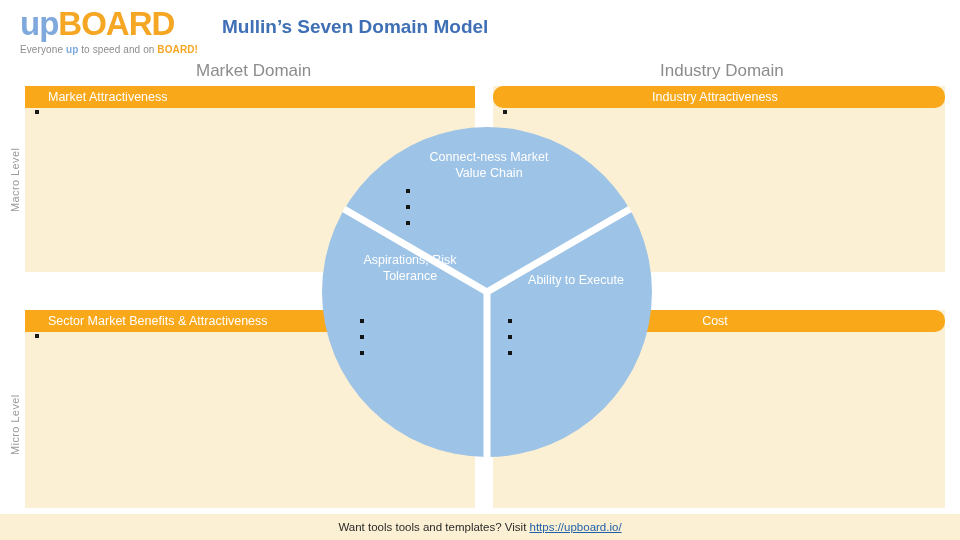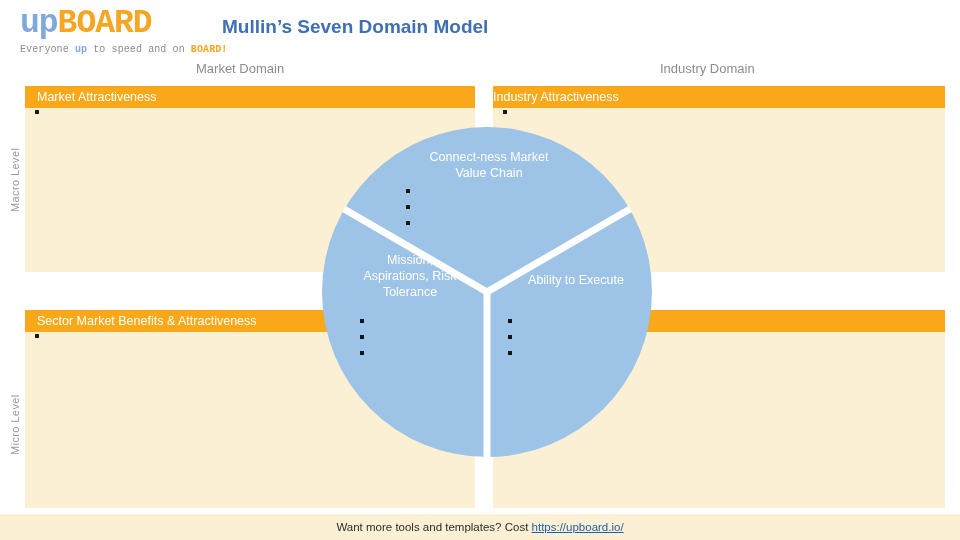--- a/index.html
+++ b/index.html
@@ -4,47 +4,47 @@
 <style>
   html,body{margin:0;padding:0;}
   body{
     width:960px;height:540px;overflow:hidden;background:#ffffff;
     font-family:"Liberation Sans","DejaVu Sans",sans-serif;
     -webkit-font-smoothing:antialiased;
   }
   #stage{position:relative;width:960px;height:540px;background:#fff;}
 
   
-  #logo{position:absolute;left:20px;top:6px;width:175px;height:48px;font-family:Liberation Mono, monospace;}
+  #logo{position:absolute;left:20px;top:6px;width:175px;height:48px;}
   #logo .word{font-size:33px;font-weight:bold;letter-spacing:-1px;line-height:36px;white-space:nowrap;}
   #logo .up{color:#7FA9DC;}
   #logo .board{color:#F5A623;}
   #logo .tag{font-size:10px;color:#8d8d8d;white-space:nowrap;margin-top:2px;letter-spacing:.1px;}
   #logo .tag b{color:#F5A623;}
   #logo .tag .b2{color:#7FA9DC;font-weight:bold;}
 
   
   #title{
     position:absolute;left:222px;top:16px;width:520px;
     font-size:19px;font-weight:bold;color:#3F6FB5;white-space:nowrap;
   }
 
   
-  .domain-cap{position:absolute;top:61px;font-size:13px;color:#8c8c8c;white-space:nowrap;}
+  .domain-cap{position:absolute;top:61px;font-size:17px;color:#8c8c8c;white-space:nowrap;}
   #cap-market{left:196px;}
   #cap-industry{left:660px;}
 
   
   .panel{position:absolute;background:#FCF0D4;}
   .panel .bar{
     position:absolute;left:0;top:0;right:0;height:22px;background:#F9A81A;
     color:#ffffff;font-size:12.5px;line-height:22px;white-space:nowrap;
   }
-  .panel .bar.l{text-align:left;padding-left:12px;box-sizing:border-box;}
-  .panel .bar.r{text-align:left;padding-right:8px;box-sizing:border-box;}
+  .panel .bar.l{text-align:left;padding-left:23px;box-sizing:border-box;}
+  .panel .bar.r{text-align:center;padding-right:8px;box-sizing:border-box;border-radius:10px;}
   .panel .bullets{position:absolute;left:8px;top:24px;}
   .panel .bullets .b{
     width:4px;height:4px;background:#1a1a1a;margin-bottom:9px;margin-left:2px;
   }
 
   #p-tl{left:25px;  top:86px;  width:450px; height:186px;}
   #p-tr{left:493px; top:86px;  width:452px; height:186px;}
   #p-bl{left:25px;  top:310px; width:450px; height:198px;}
   #p-br{left:493px; top:310px; width:452px; height:198px;}
 
@@ -149,37 +149,36 @@
       <div>Connect-ness Market</div>
       <div>Value Chain</div>
     </div>
     <div class="pie-bullets" id="bul-top">
       <div class="b"></div>
       <div class="b"></div>
       <div class="b"></div>
     </div>
 
     <div class="seg-label" id="lab-bl">
-      <div>Mission,</div>
       <div>Aspirations, Risk</div>
       <div>Tolerance</div>
     </div>
     <div class="pie-bullets" id="bul-bl">
       <div class="b"></div>
       <div class="b"></div>
       <div class="b"></div>
     </div>
 
     <div class="seg-label" id="lab-br">
       <div>Ability to Execute</div>
     </div>
     <div class="pie-bullets" id="bul-br">
       <div class="b"></div>
       <div class="b"></div>
       <div class="b"></div>
     </div>
   </div>
 
   <div id="footer">
-    <span>Want more tools and templates? Cost </span><a href="#">https://upboard.io/</a>
+    <span>Want tools tools and templates? Visit </span><a href="#">https://upboard.io/</a>
   </div>
 
 </div>
 
 </body></html>

